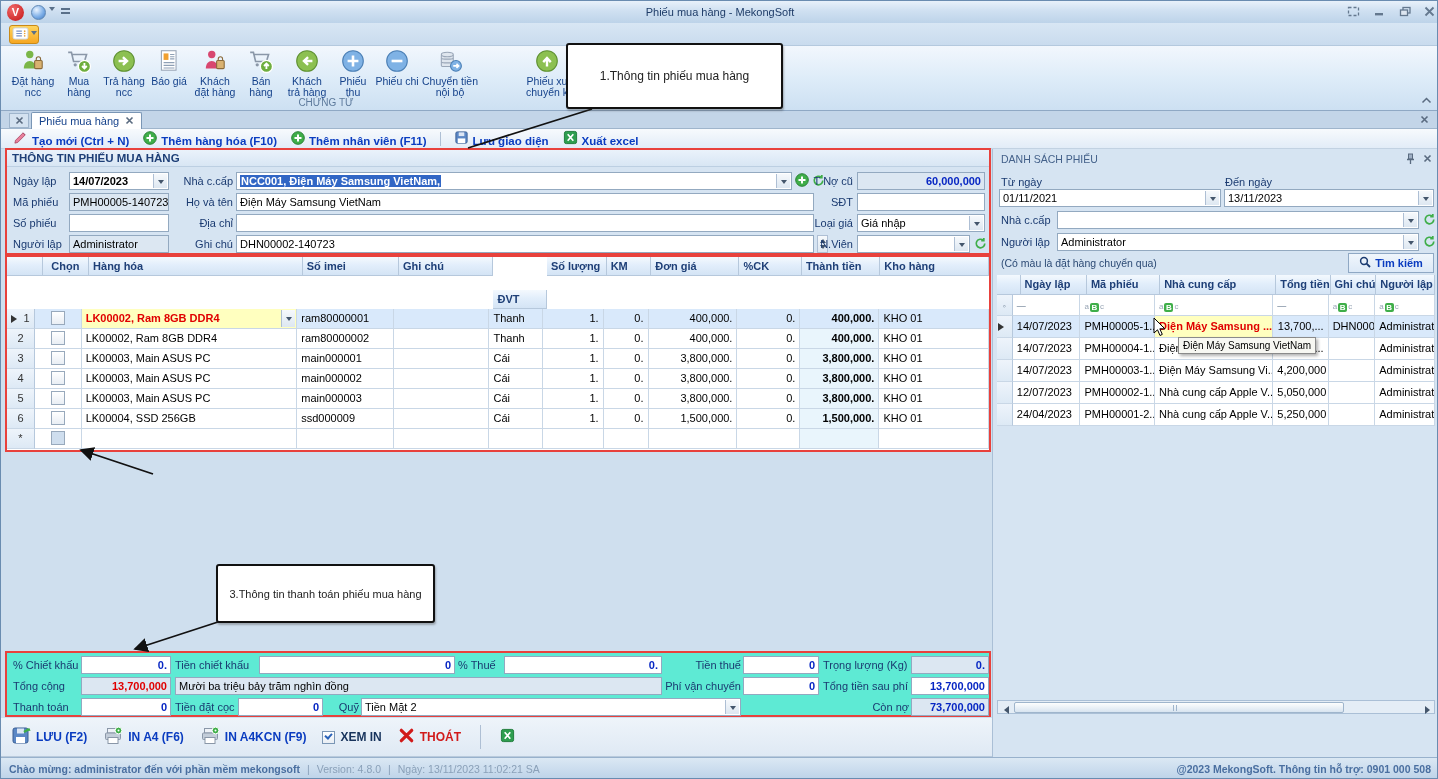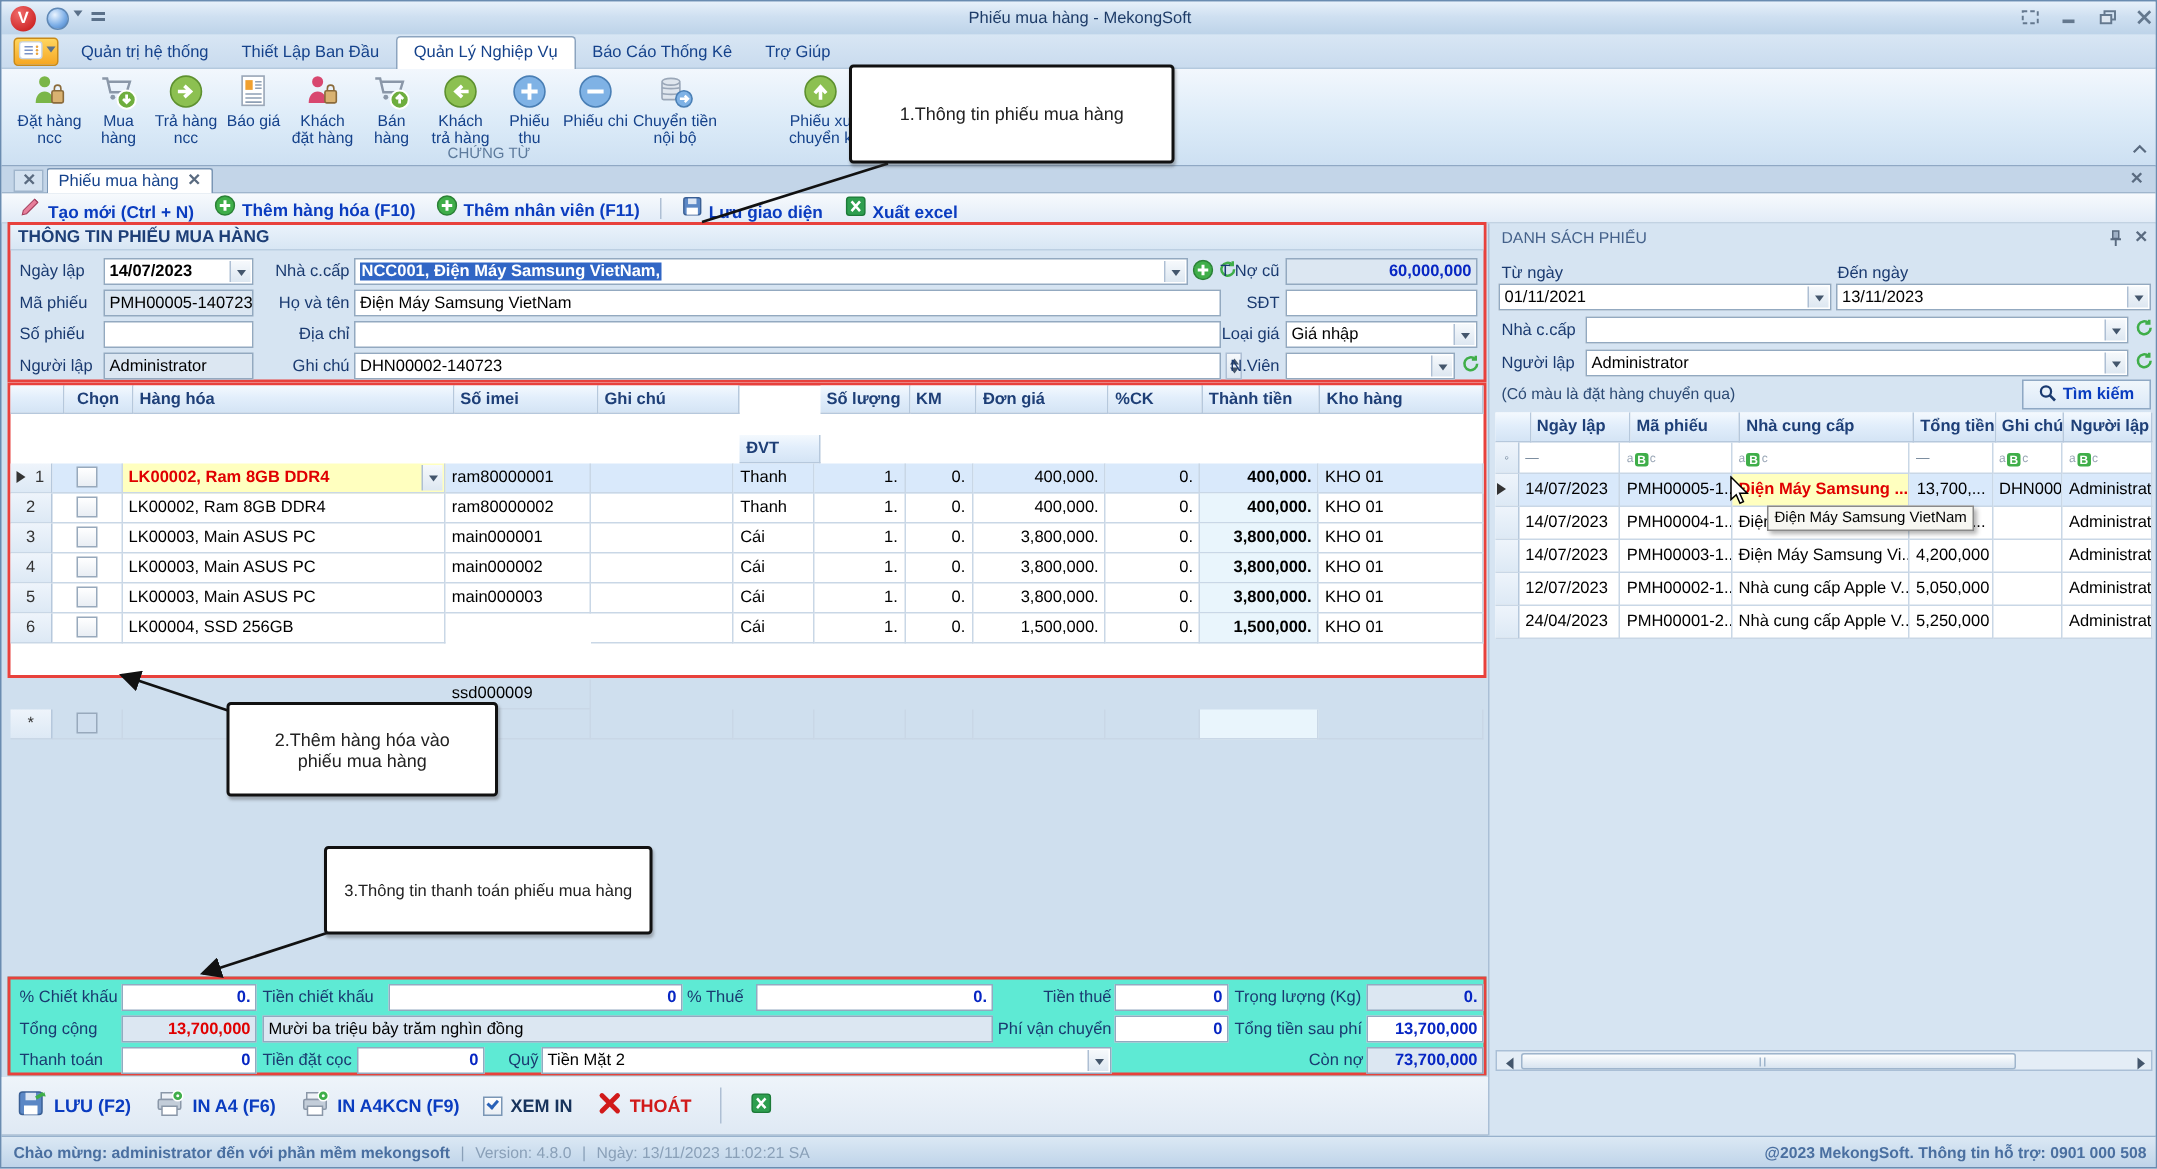--- a/index.html
+++ b/index.html
@@ -119,21 +119,20 @@
     <div class="abs appbtn">
       <span><svg width="17" height="13" viewBox="0 0 18 14">
             <rect x="1" y="1" width="16" height="12" rx="2" fill="#fff" stroke="#c9d4e2"></rect>
             <path d="M4.5 4.5h6M4.5 7h6M4.5 9.5h6" stroke="#7a93c8" stroke-width="1.2"></path>
             <circle cx="13.5" cy="4.5" r=".9" fill="#e8a33d"></circle>
             <circle cx="13.5" cy="7" r=".9" fill="#e8a33d"></circle>
             <circle cx="13.5" cy="9.5" r=".9" fill="#e8a33d"></circle>
           </svg></span>
         <span class="tinycaret"></span>
     </div>
-    <div class="abs" style="left:42px;top:1px;" id="menu-tabs"><span class="mtab">Quản trị hệ thống</span><span class="mtab">Thiết Lập Ban Đầu</span><span class="mtab active">Quản Lý Nghiệp Vụ</span><span class="mtab">Báo Cáo Thống Kê</span><span class="mtab">Trợ Giúp</span></div>
   </div>
 
   <div class="abs ribbon">
     <div id="ribbon-items">
         <div class="abs ritem" style="left: 8px; width: 48px;">
           <span class="ric"><svg width="26" height="26" viewBox="0 0 24 24">
               <circle cx="9" cy="6" r="3.4" fill="#7ab648"></circle>
               <path d="M3.5 19c0-4.4 2.4-7 5.5-7s5.5 2.6 5.5 7z" fill="#7ab648"></path>
               <rect x="13.5" y="11.5" width="7" height="7.5" rx="1" fill="#d9b271" stroke="#8a6a3a"></rect>
               <path d="M15 11.5v-1.4a2 2 0 0 1 4 0v1.4" fill="none" stroke="#8a6a3a"></path>
@@ -437,21 +436,21 @@
           <div class="gcell" style="width: 60px; height: 19px; text-align: right;">0.</div>
           <div class="gcell totalcell" style="width: 78px; height: 19px; text-align: right;">3,800,000.</div>
           <div class="gcell" style="width: 112px; height: 19px;">KHO 01</div>
         </div>
         <div class="grow">
           <div class="gind" style="width: 30px; height: 19px; line-height: 19px;">6</div>
           <div class="gcell" style="width: 42px; height: 19px;">
             <div class="cb"></div>
           </div>
           <div class="gcell" style="width: 230px; height: 19px;">LK00004, SSD 256GB</div>
-          <div class="gcell" style="width: 98px; height: 19px; margin-top: 44px;">ssd000009</div>
+          <div class="gcell" style="width: 98px; height: 19px;">ssd000009</div>
           <div class="gcell" style="width: 96px; height: 19px;"></div>
           <div class="gcell" style="width: 50px; height: 19px;">Cái</div>
           <div class="gcell" style="width: 57px; height: 19px; text-align: right;">1.</div>
           <div class="gcell" style="width: 40px; height: 19px; text-align: right;">0.</div>
           <div class="gcell" style="width: 89px; height: 19px; text-align: right;">1,500,000.</div>
           <div class="gcell" style="width: 60px; height: 19px; text-align: right;">0.</div>
           <div class="gcell totalcell" style="width: 78px; height: 19px; text-align: right;">1,500,000.</div>
           <div class="gcell" style="width: 112px; height: 19px;">KHO 01</div>
         </div>
         <div class="grow">
@@ -697,20 +696,19 @@
     <defs>
       <marker id="ah" markerWidth="10" markerHeight="8" refX="7" refY="4" orient="auto">
           <path d="M0,0 L8,4 L0,8 z" fill="#111"></path>
         </marker>
     </defs>
     <line x1="591" y1="108" x2="467" y2="147" stroke="#111" stroke-width="1.8"></line>
     <line x1="152" y1="473" x2="80" y2="449" stroke="#111" stroke-width="1.8" marker-end="url(#ah)"></line>
     <line x1="220" y1="620" x2="134" y2="648" stroke="#111" stroke-width="1.8" marker-end="url(#ah)"></line>
   </svg>
   <div class="abs annbox" style="left:565px;top:42px;width:217px;height:66px;">1.Thông tin phiếu mua hàng</div>
-  <div class="abs annbox" style="left:150px;top:467px;width:181px;height:63px;padding:0 14px;">2.Thêm hàng hóa vào phiếu mua hàng</div>
   <div class="abs annbox" style="left:215px;top:563px;width:219px;height:59px;font-size:11px;">3.Thông tin thanh toán phiếu mua hàng</div>
 
   <div class="abs tooltip" style="left:1177px;top:336px;">Điện Máy Samsung VietNam</div>
   <svg class="abs" style="left:1152px;top:316px;z-index:70;" width="14" height="20">
     <path d="M1,1 L1,16 L4.5,12.8 L7,18.5 L9.3,17.4 L6.8,11.8 L11.8,11.8 Z" fill="#fff" stroke="#000" stroke-width="1"></path>
   </svg>
 </div>
 
 </body></html>

